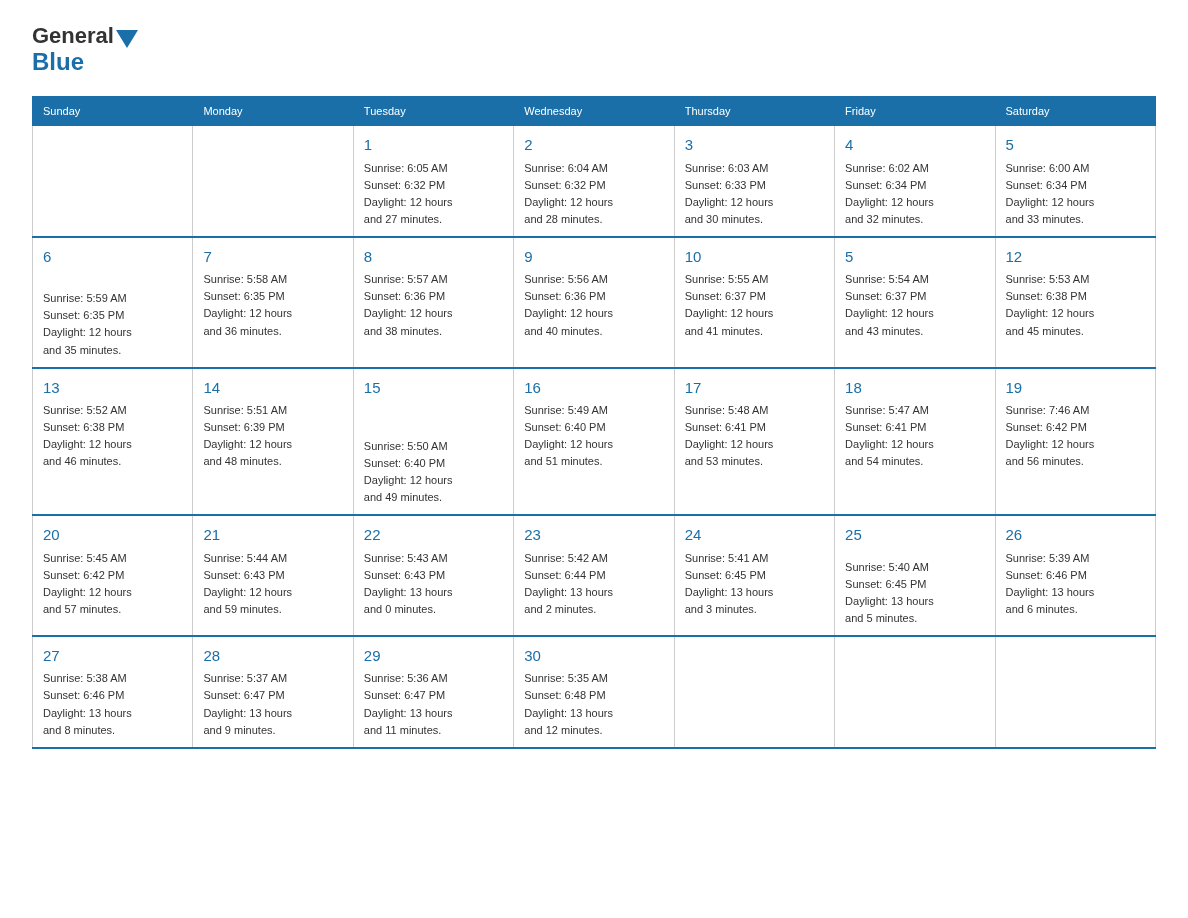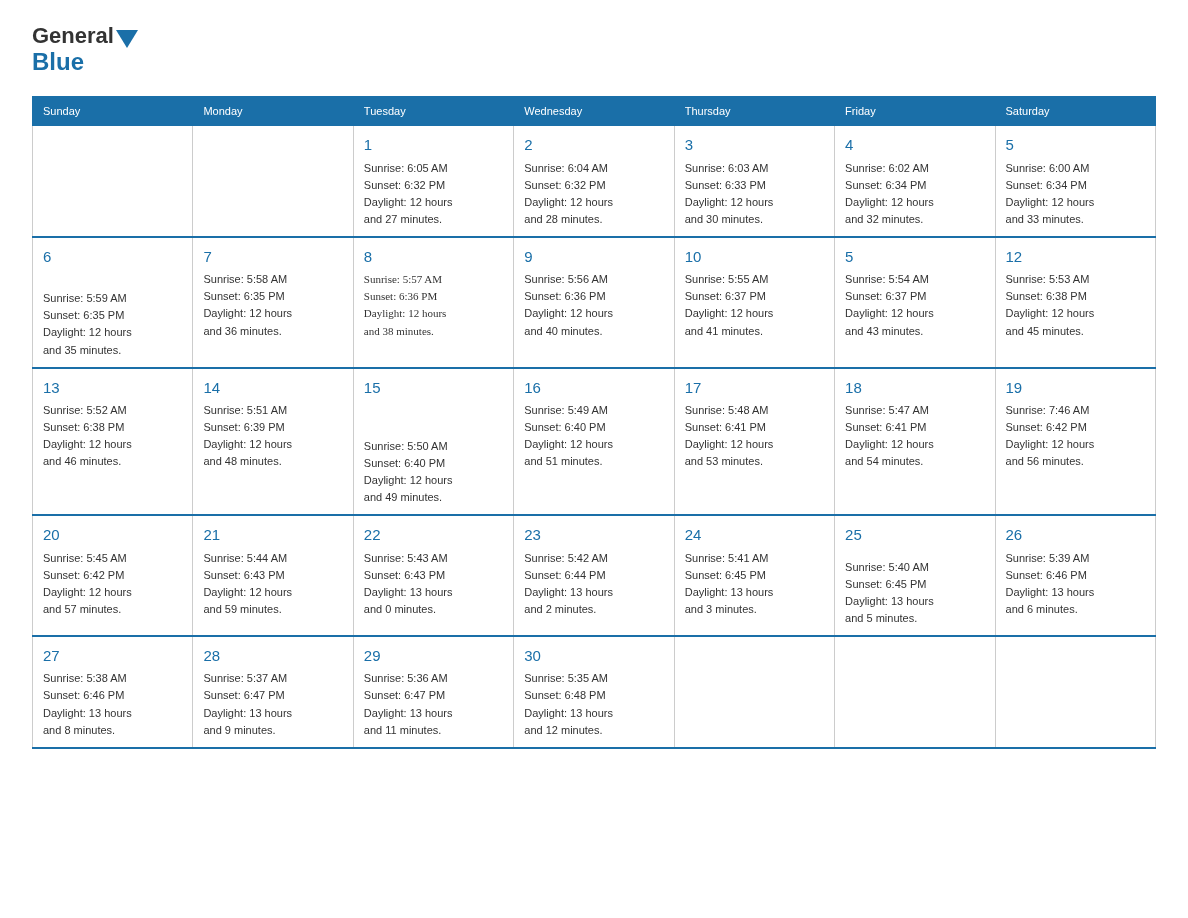--- a/index.html
+++ b/index.html
@@ -193,21 +193,21 @@
         </td>
         <td>
           <span class="day-number">7</span>
           <div class="day-info" style="white-space: pre-line;">Sunrise: 5:58 AM
 Sunset: 6:35 PM
 Daylight: 12 hours
 and 36 minutes.</div>
         </td>
         <td>
           <span class="day-number">8</span>
-          <div class="day-info" style="white-space: pre-line; font-family: Liberation Serif, serif;">Sunrise: 5:57 AM
+          <div class="day-info" style="white-space: pre-line;">Sunrise: 5:57 AM
 Sunset: 6:36 PM
 Daylight: 12 hours
 and 38 minutes.</div>
         </td>
         <td>
           <span class="day-number">9</span>
           <div class="day-info" style="white-space: pre-line;">Sunrise: 5:56 AM
 Sunset: 6:36 PM
 Daylight: 12 hours
 and 40 minutes.</div>

